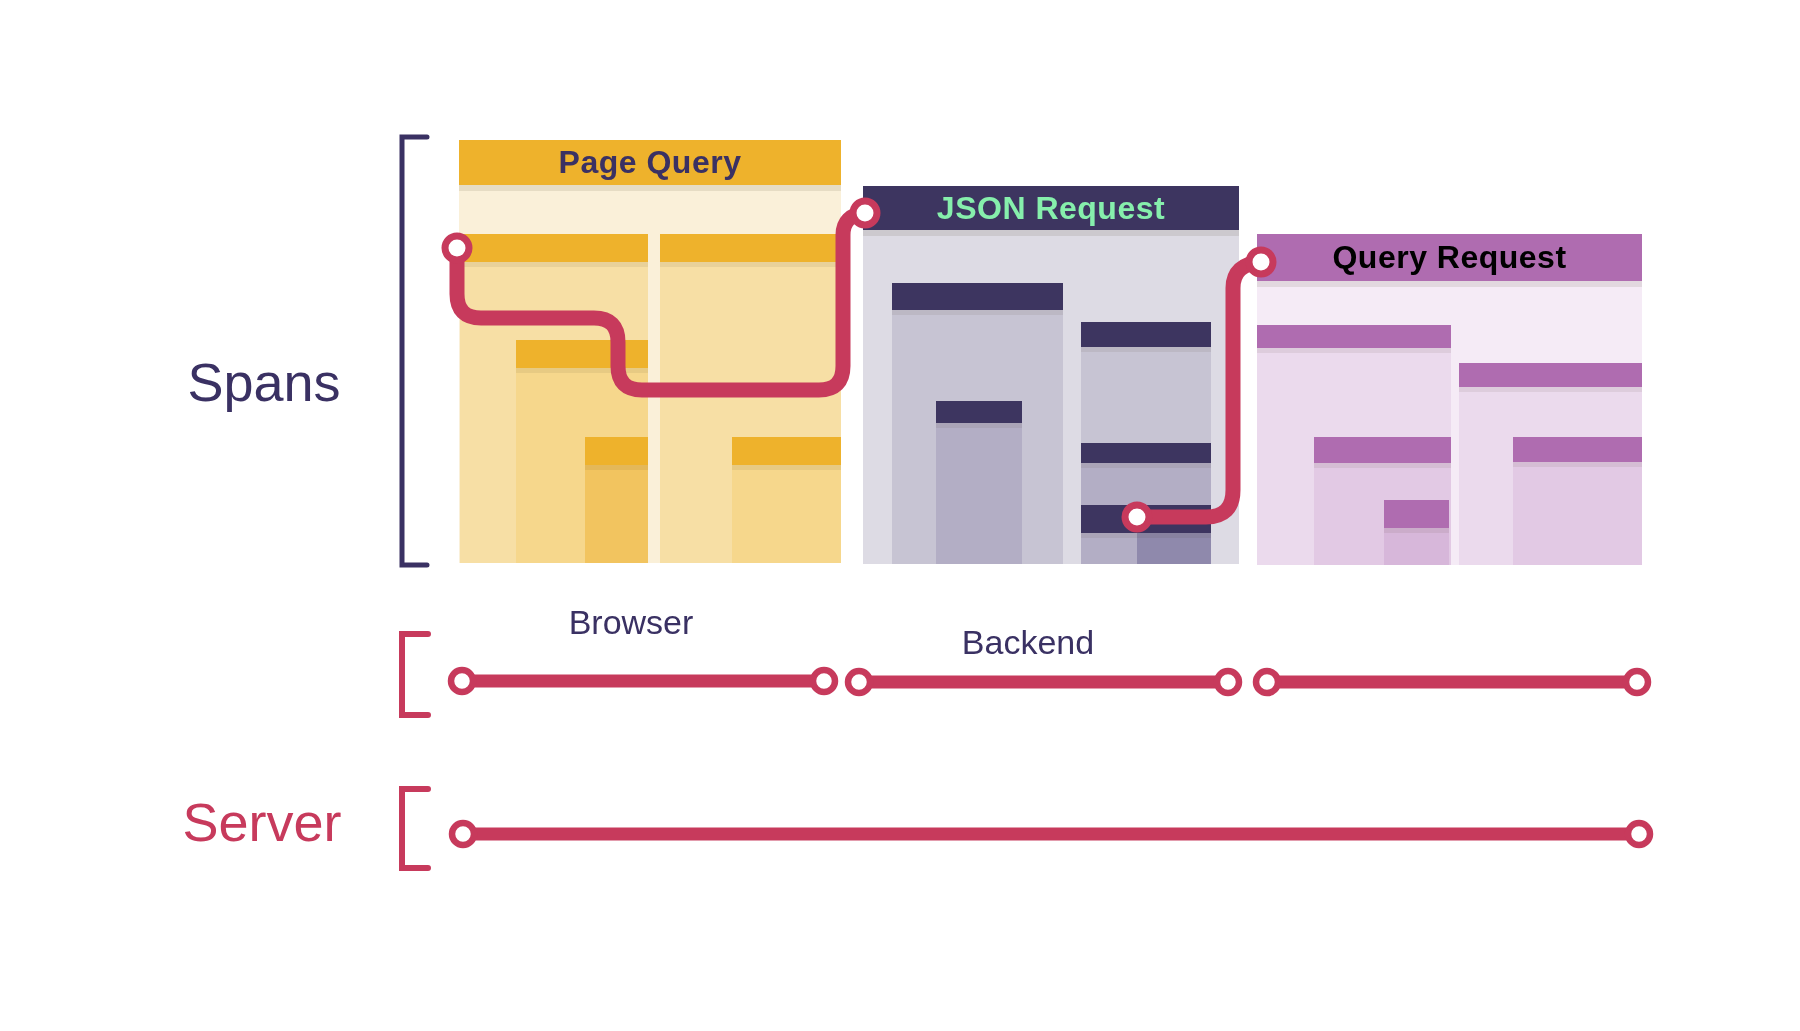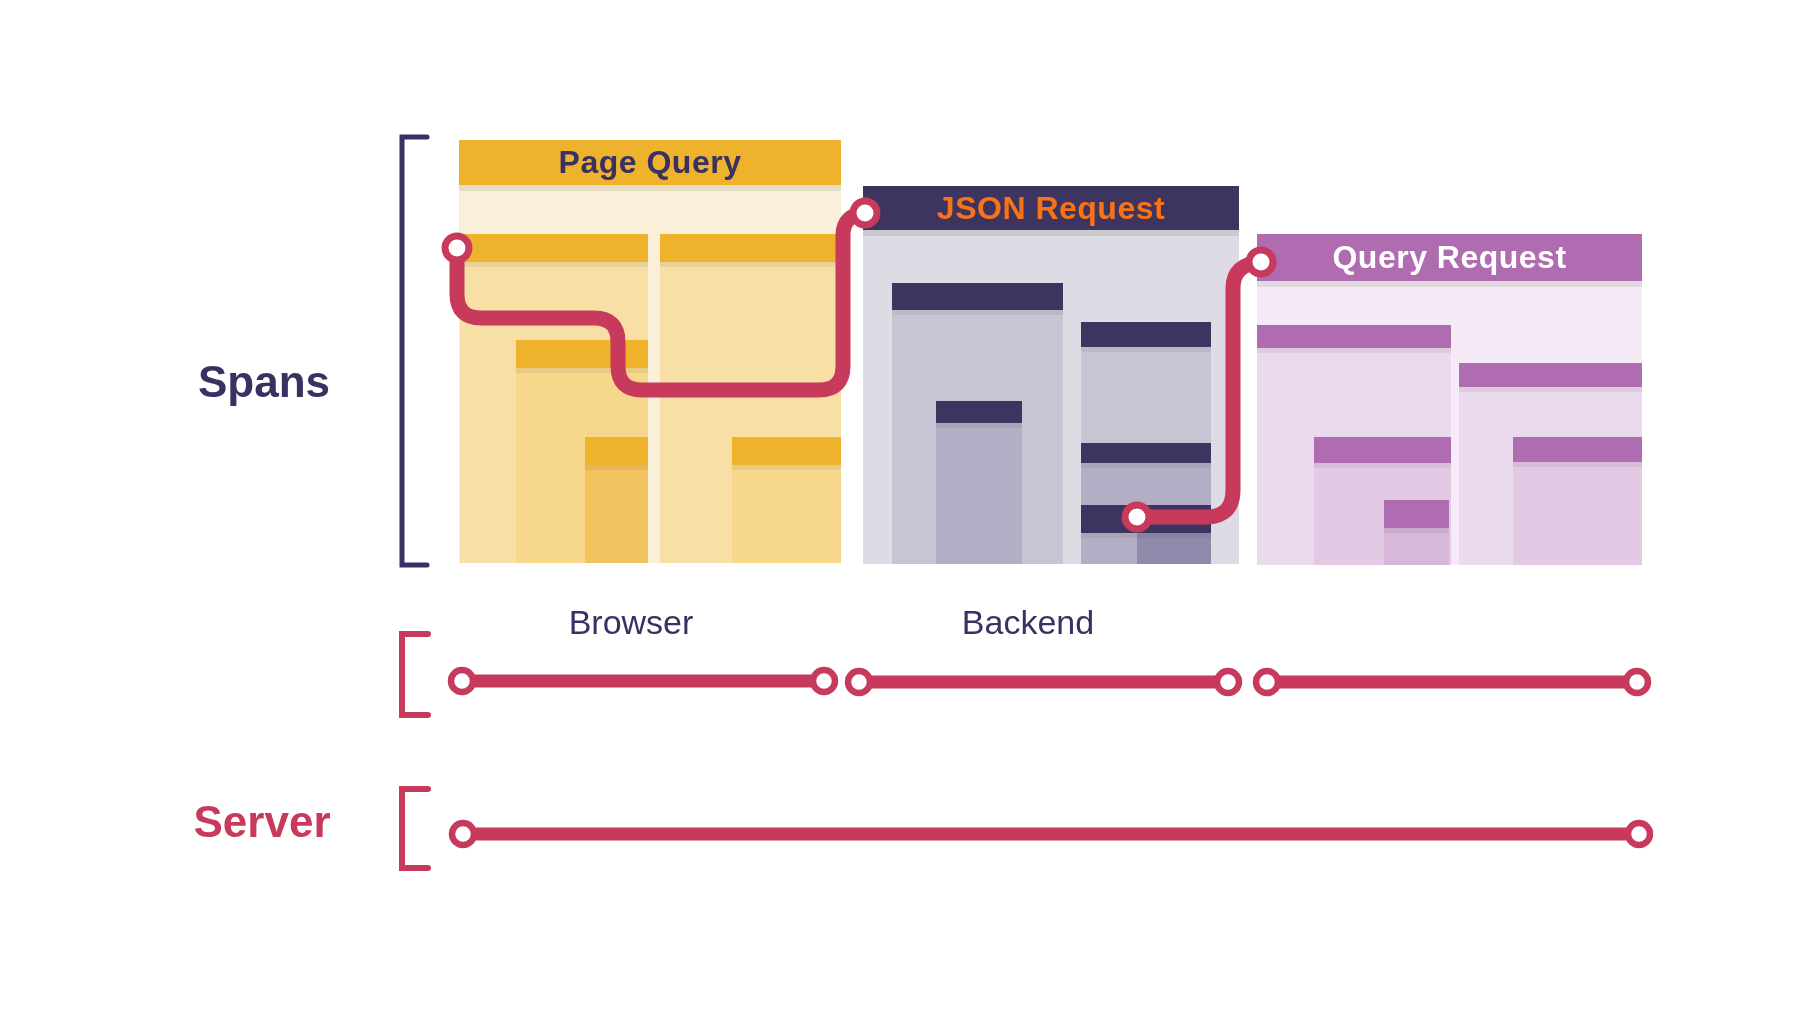--- a/index.html
+++ b/index.html
@@ -16,21 +16,21 @@
   }
   .span-bar{position:absolute;box-shadow:0 5px 0 rgba(60,45,20,0.08);}
   .span-body{position:absolute;}
   .panel-body{position:absolute;}
   .caption{
     position:absolute;transform:translateX(-50%);
     font-weight:normal;font-size:34px;color:var(--navy);white-space:nowrap;
   }
   .side-label{
     position:absolute;transform:translate(-50%,-50%);
-    font-weight:bold;font-size:44px;white-space:nowrap;
+    font-weight:normal;font-size:54px;white-space:nowrap;
   }
   .side-navy{color:var(--navy);}
   .side-red{color:var(--red);}
   .stroke-red{stroke:var(--red);}
   .stroke-navy{stroke:var(--navy);}
   .bracket{fill:none;stroke-linecap:round;}
   .flow{fill:none;stroke-width:15;stroke-linecap:round;}
   .tline{stroke-width:13;}
   .dot{fill:#ffffff;}
 </style>
@@ -60,36 +60,36 @@
       <div class="span-bar" style="left: 892px; top: 283px; width: 171px; height: 27px; background: rgb(61, 53, 96);"></div>
       <div class="span-body" style="left: 936px; top: 423px; width: 86px; height: 141px; background: rgb(179, 174, 197);"></div>
       <div class="span-bar" style="left: 936px; top: 401px; width: 86px; height: 22px; background: rgb(61, 53, 96);"></div>
       <div class="span-body" style="left: 1081px; top: 347px; width: 130px; height: 217px; background: rgb(199, 196, 211);"></div>
       <div class="span-bar" style="left: 1081px; top: 322px; width: 130px; height: 25px; background: rgb(61, 53, 96);"></div>
       <div class="span-body" style="left: 1081px; top: 463px; width: 130px; height: 101px; background: rgb(179, 174, 197);"></div>
       <div class="span-bar" style="left: 1081px; top: 443px; width: 130px; height: 20px; background: rgb(61, 53, 96);"></div>
       <div class="span-body" style="left: 1137px; top: 533px; width: 74px; height: 31px; background: rgb(143, 137, 172);"></div>
       <div class="span-bar" style="left: 1081px; top: 505px; width: 130px; height: 28px; background: rgb(61, 53, 96);"></div>
       <div class="panel-header" style="left: 863px; top: 186px; width: 376px; height: 44px; background: rgb(61, 53, 96);">
-        <span style="color: #f97316;">JSON Request</span>
+        <span style="color: #86efac;">JSON Request</span>
       </div>
-      <div class="caption" style="left: 1028px; top: 603px;">Backend</div>
+      <div class="caption" style="left: 1028px; top: 623px;">Backend</div>
       <div class="panel-body" style="left: 1257px; top: 281px; width: 385px; height: 284px; background: rgb(245, 235, 246);"></div>
       <div class="span-body" style="left: 1257px; top: 348px; width: 194px; height: 217px; background: rgb(235, 218, 237);"></div>
       <div class="span-bar" style="left: 1257px; top: 325px; width: 194px; height: 23px; background: rgb(175, 108, 176);"></div>
       <div class="span-body" style="left: 1459px; top: 387px; width: 183px; height: 178px; background: rgb(235, 218, 237);"></div>
       <div class="span-bar" style="left: 1459px; top: 363px; width: 183px; height: 24px; background: rgb(175, 108, 176);"></div>
       <div class="span-body" style="left: 1314px; top: 463px; width: 137px; height: 102px; background: rgb(226, 201, 228);"></div>
       <div class="span-bar" style="left: 1314px; top: 437px; width: 137px; height: 26px; background: rgb(175, 108, 176);"></div>
       <div class="span-body" style="left: 1513px; top: 462px; width: 129px; height: 103px; background: rgb(226, 201, 228);"></div>
       <div class="span-bar" style="left: 1513px; top: 437px; width: 129px; height: 25px; background: rgb(175, 108, 176);"></div>
       <div class="span-body" style="left: 1384px; top: 528px; width: 65px; height: 37px; background: rgb(215, 183, 218);"></div>
       <div class="span-bar" style="left: 1384px; top: 500px; width: 65px; height: 28px; background: rgb(175, 108, 176);"></div>
       <div class="panel-header" style="left: 1257px; top: 234px; width: 385px; height: 47px; background: rgb(175, 108, 176);">
-        <span style="color: #ffffff;">Query Request</span>
+        <span style="color: #000000;">Query Request</span>
       </div>
     </div>
 
   <div class="side-label side-navy" style="left:264px;top:382px;">Spans</div>
   <div class="side-label side-red" style="left:262px;top:822px;">Server</div>
 
   <svg id="overlay" width="1800" height="1031" viewBox="0 0 1800 1031">
 
     <path class="bracket stroke-navy" stroke-width="5" d="M427,137 H402 V565 H427"></path>
     <path class="bracket stroke-red" stroke-width="6" d="M428,634 H402 V715 H428"></path>

